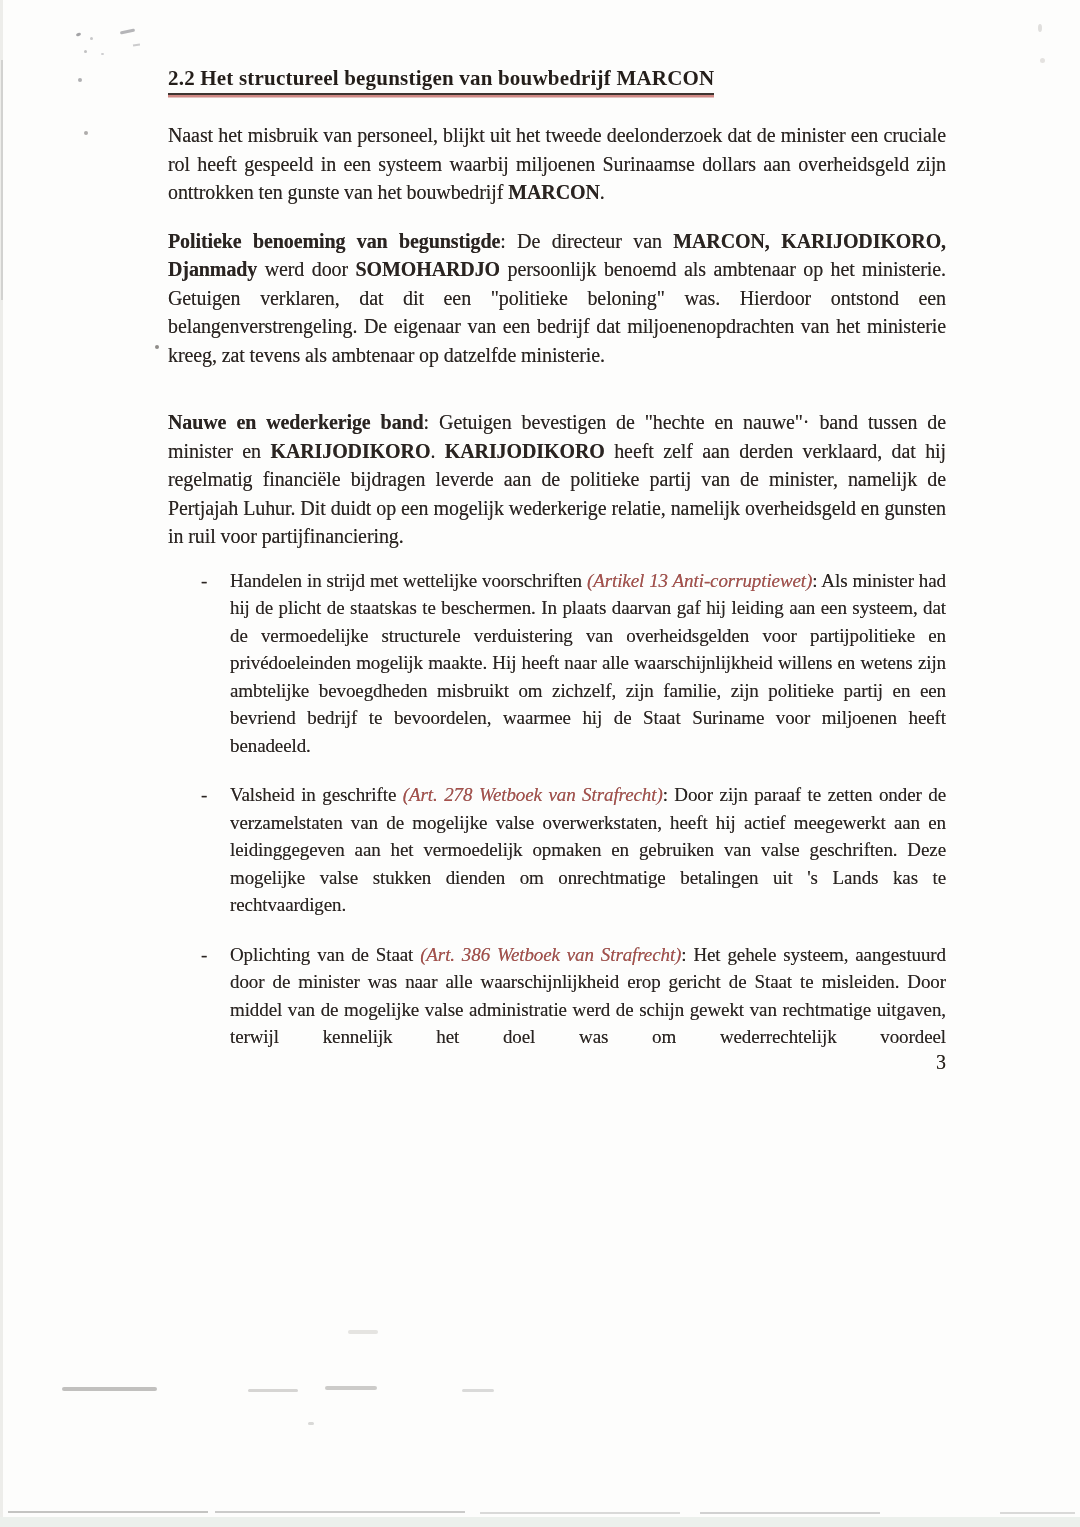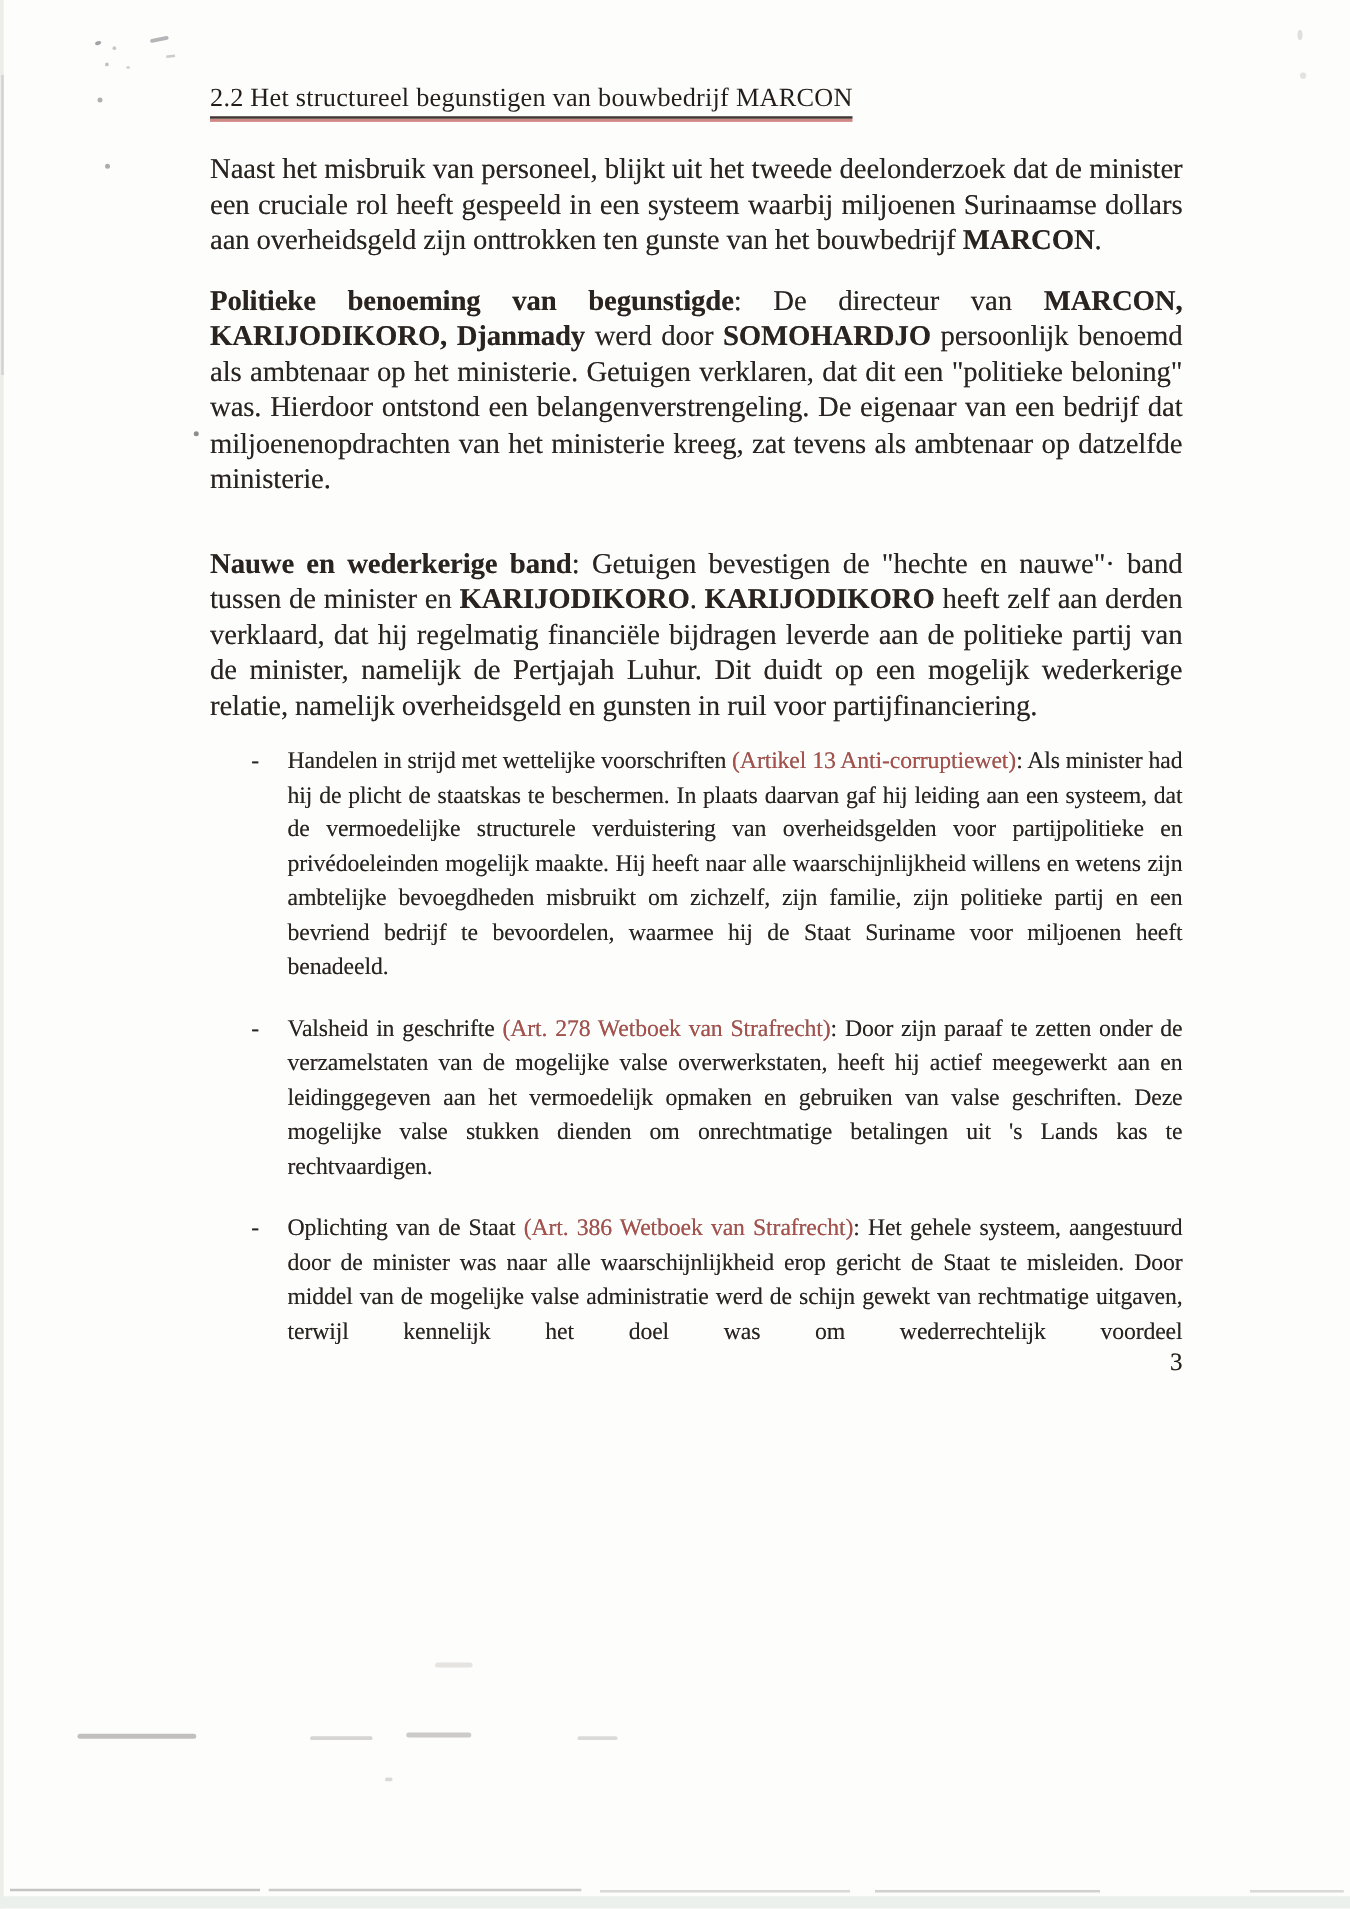--- a/index.html
+++ b/index.html
@@ -10,37 +10,37 @@
   }
   .page {
     position:relative; width:1080px; height:1527px; overflow:hidden;
     background:var(--paper, #fdfdfc);
     color:var(--ink, #2a2421);
   }
   .content {
     position:absolute; left:168px; top:64px; width:778px;
   }
   h1, h2 {
-    font-size:21px; line-height:28px; font-weight:normal;
+    font-size:21px; line-height:28px; font-weight:bold;
     margin:0 0 26px 0; letter-spacing:0.2px; color:#241e1a;
   }
   h2 { margin:20px 0 27px 0; line-height:27px; }
   .underlined {
     display:inline-block; padding-bottom:1px;
     border-bottom:2.5px solid var(--heading-underline, #3f3734);
     box-shadow:0 2.5px 0 var(--underline-tint, #d08884);
   }
   p.para {
-    font-size:23px; line-height:28.5px; margin:0 0 20px 0;
+    font-size:20px; line-height:28.5px; margin:0 0 20px 0;
     text-align:justify; letter-spacing:-0.1px;
     text-shadow:0 0 0.4px rgba(42,36,33,0.55);
   }
   p.para.tight { margin-bottom:16px;margin-top:39px; }
   .run-bold { font-weight:bold; }
-  .run-cite { color:var(--citation-red, #a64f4a); }
+  .run-cite { color:var(--citation-red, #a64f4a); font-style:italic; }
   ul.bullets {
     list-style:none; margin:12px 0 0 0; padding:0;
   }
   ul.bullets li {
     position:relative; padding-left:62px;
     font-size:19px; line-height:27.5px; text-align:justify;
     letter-spacing:-0.1px; margin:0 0 22px 0;
     text-shadow:0 0 0.4px rgba(42,36,33,0.55);
   }
   ul.bullets li:last-child { margin-bottom:0; }

